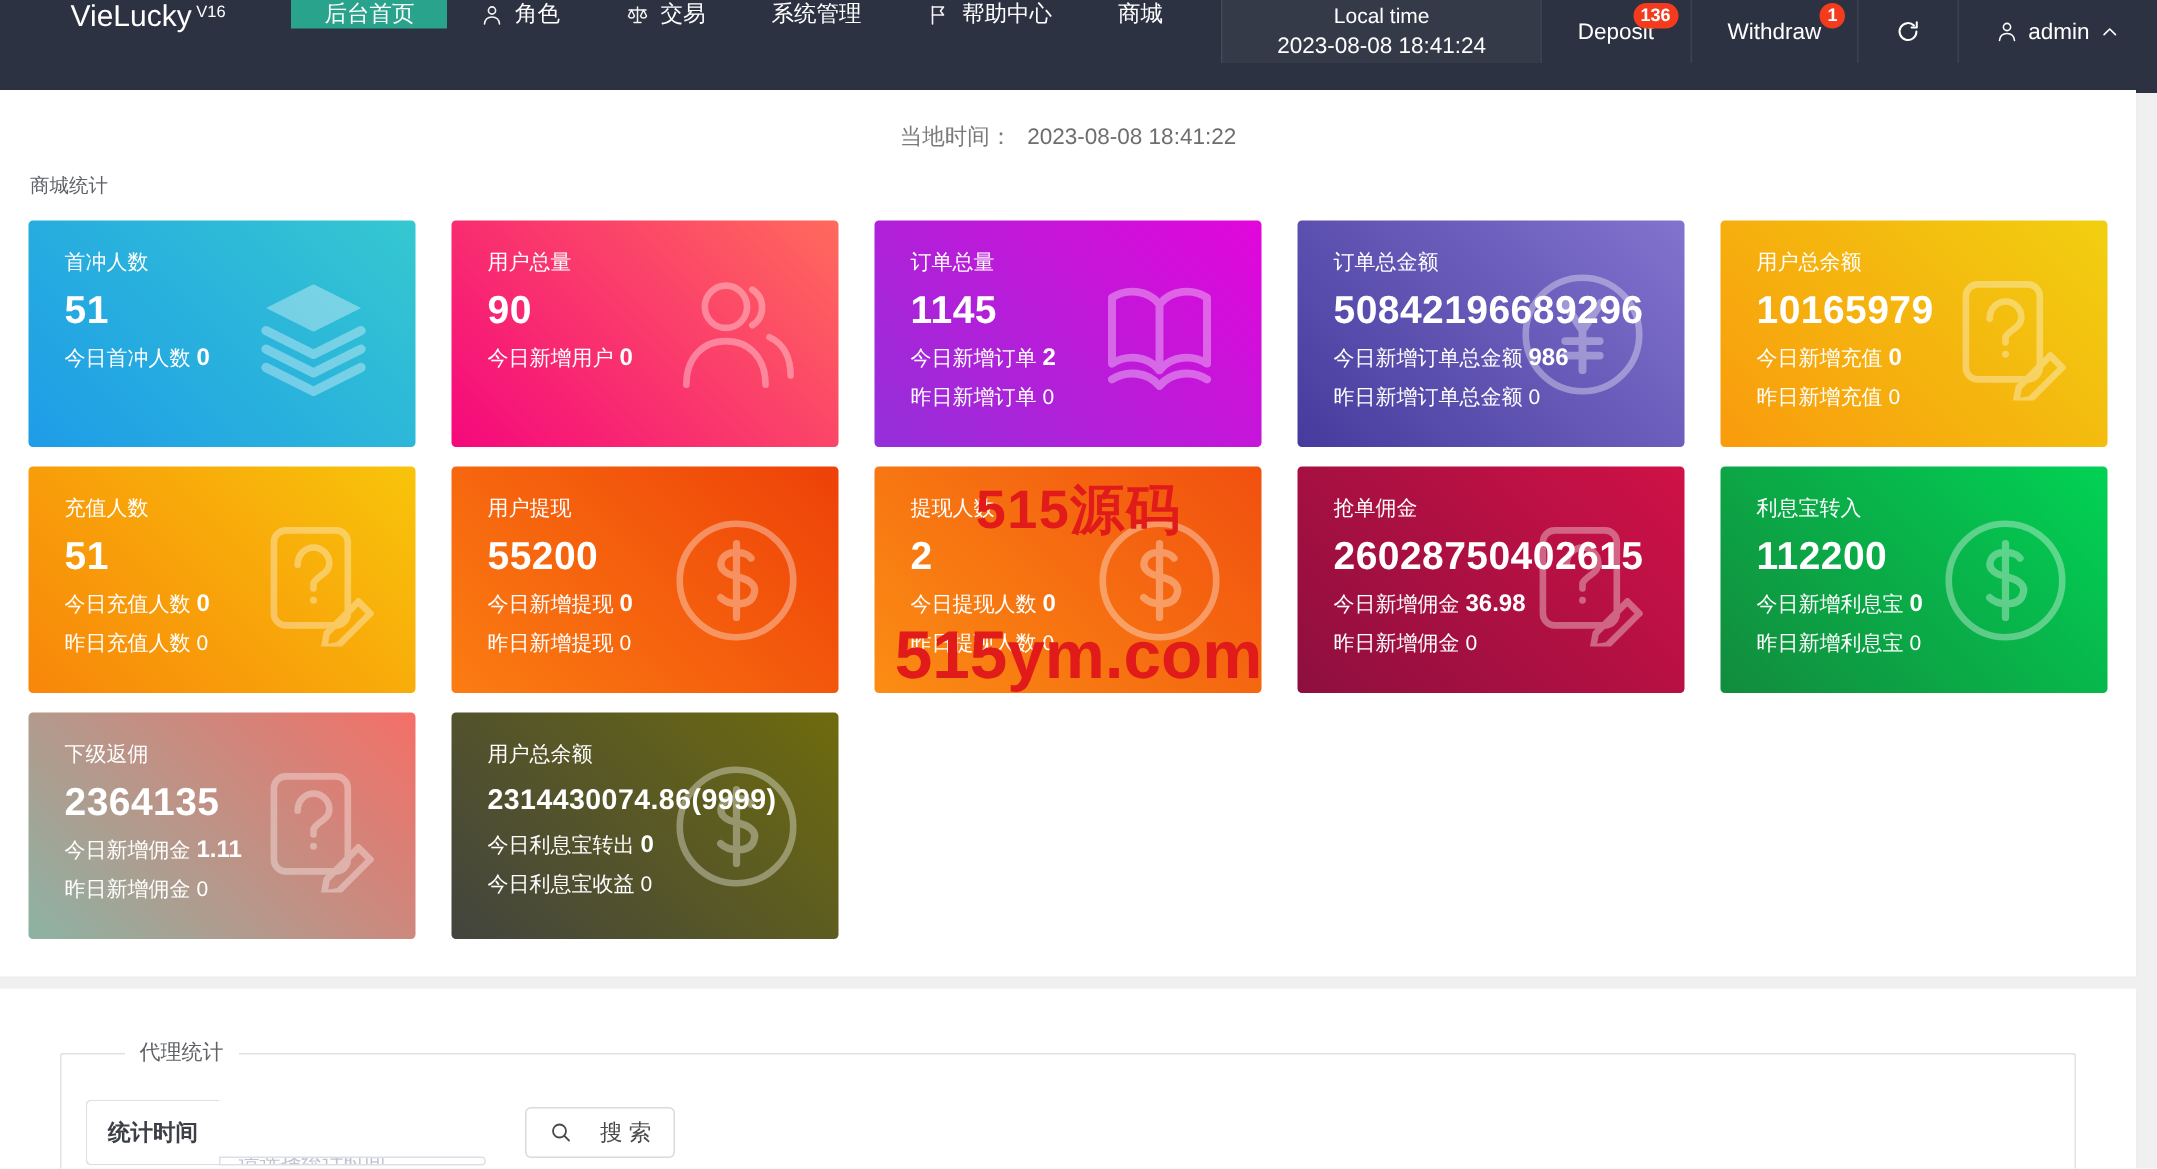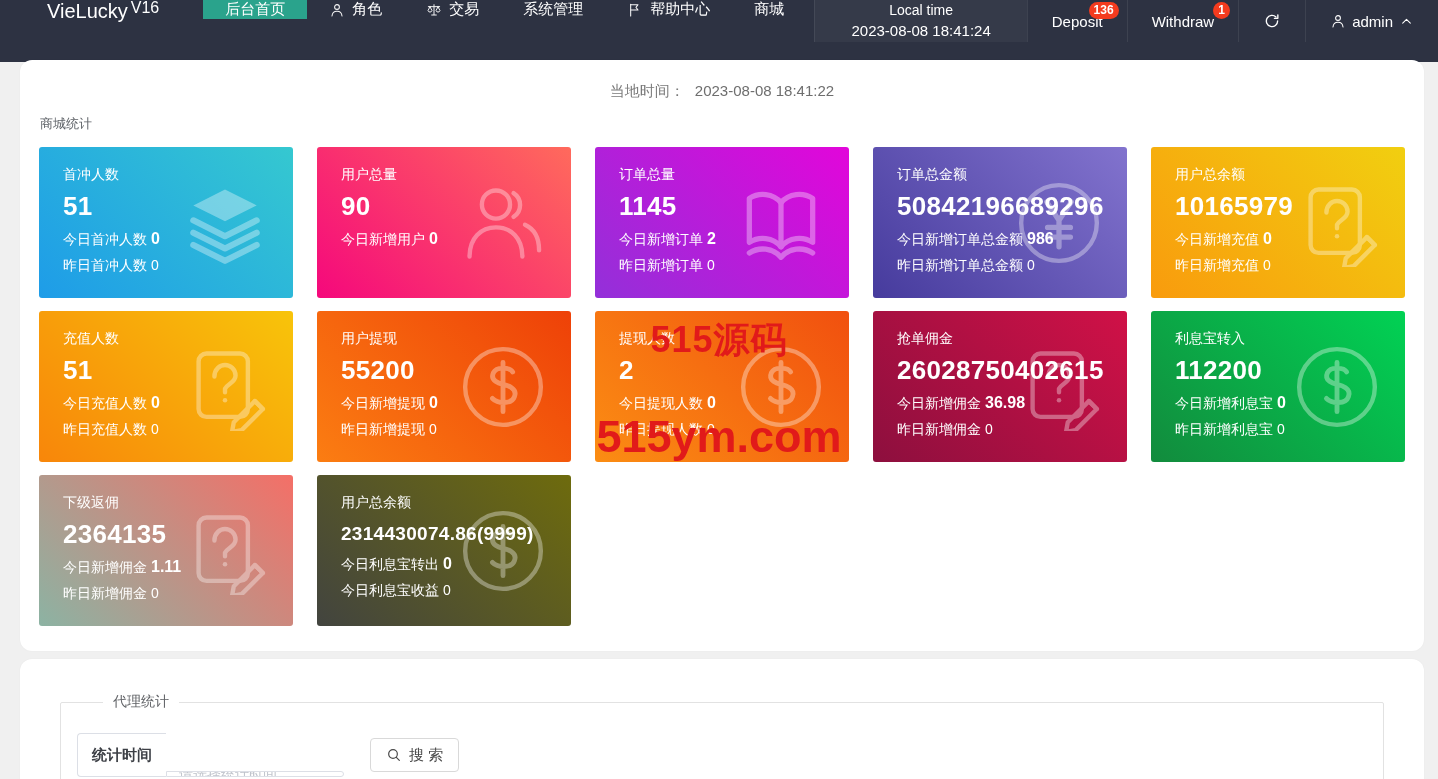--- a/index.html
+++ b/index.html
@@ -5,39 +5,39 @@
   * { box-sizing: border-box; }
   html,body { margin:0; padding:0; }
   body {
     width:1438px; height:779px; overflow:hidden; position:relative;
     background:#f0f0f0;
     font-family:"Liberation Sans","DejaVu Sans",sans-serif;
   }
   
   .navbar { height:62px; background:#2d3242; display:flex; align-items:flex-start; color:#fff; }
   .brand { display:flex; align-items:center; padding:0 44px 0 47px; font-size:20px; color:#fff; white-space:nowrap; }
-  .brand sup { font-size:16px; margin-left:3px; transform:translateY(-4px); display:inline-block; }
+  .brand sup { font-size:11px; margin-left:3px; transform:translateY(-4px); display:inline-block; }
   .nav-menu { display:flex; align-items:stretch; }
   .nav-item { display:flex; align-items:center; padding:0 22px; font-size:15px; cursor:pointer; color:#fff; }
   .nav-item.active { background:#2aa38c; }
   .nav-ic { display:inline-flex; width:16px; height:16px; margin-right:7px; opacity:.95; }
   .nav-ic svg, .icon-box svg { width:100%; height:100%; display:block; }
   .nav-right { margin-left:auto; display:flex; align-items:stretch; }
   .nav-block { position:relative; display:flex; align-items:center; justify-content:center; padding:5px 24px;
     border-left:1px solid rgba(255,255,255,.08); font-size:15px; cursor:pointer; }
   .nav-block:last-child { border-right:1px solid rgba(255,255,255,0); }
   .local-time { flex-direction:column; background:rgba(255,255,255,.04); line-height:1.45; font-size:14px; cursor:default; padding:0 36px; }
   .local-time .lt2 { font-size:15px; }
   .badge { position:absolute; top:2px; right:8px; background:#f43b1e; color:#fff; font-size:12px;
     line-height:17px; min-width:17px; text-align:center; padding:0 5px; border-radius:9px; font-weight:bold; }
   .icon-box { display:inline-flex; width:18px; height:18px; }
   .admin-block .icon-box { width:16px; height:16px; margin-right:6px; }
   .caret { width:13px; height:13px; margin-left:7px; display:inline-flex; }
   
-  .page-card { position:absolute; left:20px; right:14px; background:#fff; border-radius:12px; box-shadow:0 0 2px rgba(0,0,0,.04); }
+  .page-card { position:absolute; left:0; right:14px; background:#fff; border-radius:0; box-shadow:0 0 2px rgba(0,0,0,.04); }
   .main-card { top:60px; padding:22px 19px 25px; }
   .local-row { text-align:center; font-size:15px; color:#7a7a7a; }
   .local-row .val { margin-left:10px; color:#6e6e6e; }
   .section-title { margin:14px 0 14px 1px; font-size:13px; color:#5f6368; }
   .cards-grid { display:grid; grid-template-columns:repeat(5,1fr); gap:13px 24px; }
   .stat-card { position:relative; height:151px; border-radius:3px; color:#fff; padding:19px 24px; overflow:hidden; }
   .sc-title { font-size:14px; }
   .sc-value { font-size:26px; font-weight:bold; margin:7px 0 6px; letter-spacing:.3px; white-space:nowrap; }
   .sc-value.small { font-size:19px; margin:11px 0 10px; }
   .sc-line { font-size:14px; margin-top:8px; white-space:nowrap; }
@@ -53,21 +53,21 @@
   .agent-card { top:659px; height:160px; padding:20px 20px 30px; }
   fieldset.agent-fs { border:1px solid #e2e2e2; border-radius:2px; margin:14px 20px 0; padding:16px 0 28px 16px; }
   fieldset.agent-fs legend { font-size:14px; color:#606266; padding:0 10px; margin-left:26px; }
   .form-row { display:flex; align-items:center; margin-top:6px; }
   .input-group { display:flex; align-items:stretch; height:44px; }
   .ig-label { display:flex; align-items:center; padding:0 14px; border:1px solid #dcdfe6; border-right:none;
     border-radius:4px 0 0 4px; font-size:15px; color:#3c3f45; font-weight:bold; background:#fff; }
   .ig-input { width:178px; border:1px solid #dcdfe6; border-radius:0 4px 4px 0; padding:0 12px; font-size:14px;
     color:#333; outline:none; font-family:inherit;margin-top:38px; }
   .ig-input::placeholder { color:#c0c4cc; }
-  .search-btn { margin-left:26px; height:34px; display:flex; align-items:center; gap:7px; padding:0 15px;
+  .search-btn { margin-left:26px; height:34px; display:flex; align-items:center; gap:18px; padding:0 15px;
     background:#fff; border:1px solid #d9d9d9; border-radius:4px; font-size:15px; color:#4a4a4a; cursor:pointer; font-family:inherit; }
   .search-btn .icon-box { width:16px; height:16px; color:#4a4a4a; }
 </style>
 </head>
 <body>
 
 <div class="navbar">
   <div class="brand">
     <span>VieLucky</span>
     <sup>V16</sup>
@@ -151,21 +151,20 @@
 <div class="page-card main-card">
   <div class="local-row">
     <span>当地时间：</span><span class="val">2023-08-08 18:41:22</span>
   </div>
   <div class="section-title">商城统计</div>
   <div class="cards-grid" id="cards-grid">
       <div class="stat-card" style="background: linear-gradient(45deg, rgb(30, 156, 232), rgb(53, 200, 208));">
         <div class="sc-title">首冲人数</div>
         <div class="sc-value">51</div>
         <div class="sc-line"><span>今日首冲人数</span><span class="v">0</span></div>
-        <div class="sc-line y"><span>昨日首冲人数</span><span class="v">0</span></div>
         <span class="card-icon">
           <svg viewBox="0 0 100 100" fill="none" stroke="currentColor" stroke-linecap="round" stroke-linejoin="round" stroke-width="7">
             <path d="M50 12 L86 30 L50 48 L14 30 Z" fill="currentColor" stroke="none"></path>
             <path d="M14 47 L50 65 L86 47"></path>
             <path d="M14 61 L50 79 L86 61"></path>
             <path d="M14 75 L50 93 L86 75"></path>
           </svg>
         </span>
       </div>
       <div class="stat-card" style="background: linear-gradient(45deg, rgb(245, 8, 124), rgb(255, 106, 92));">

